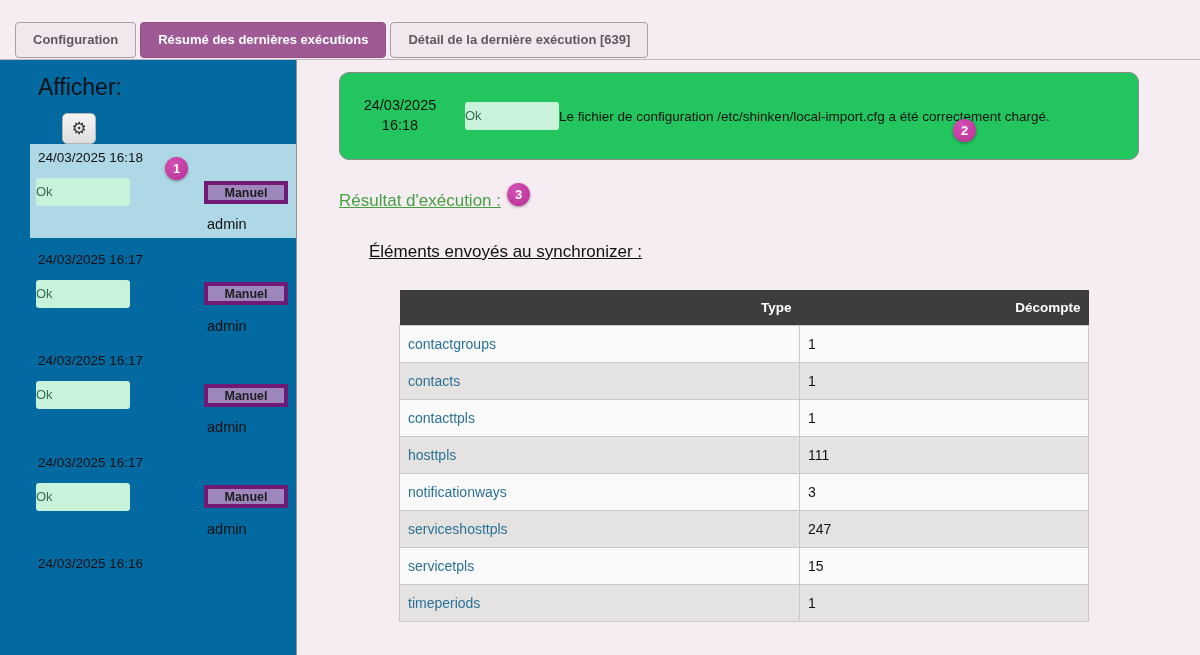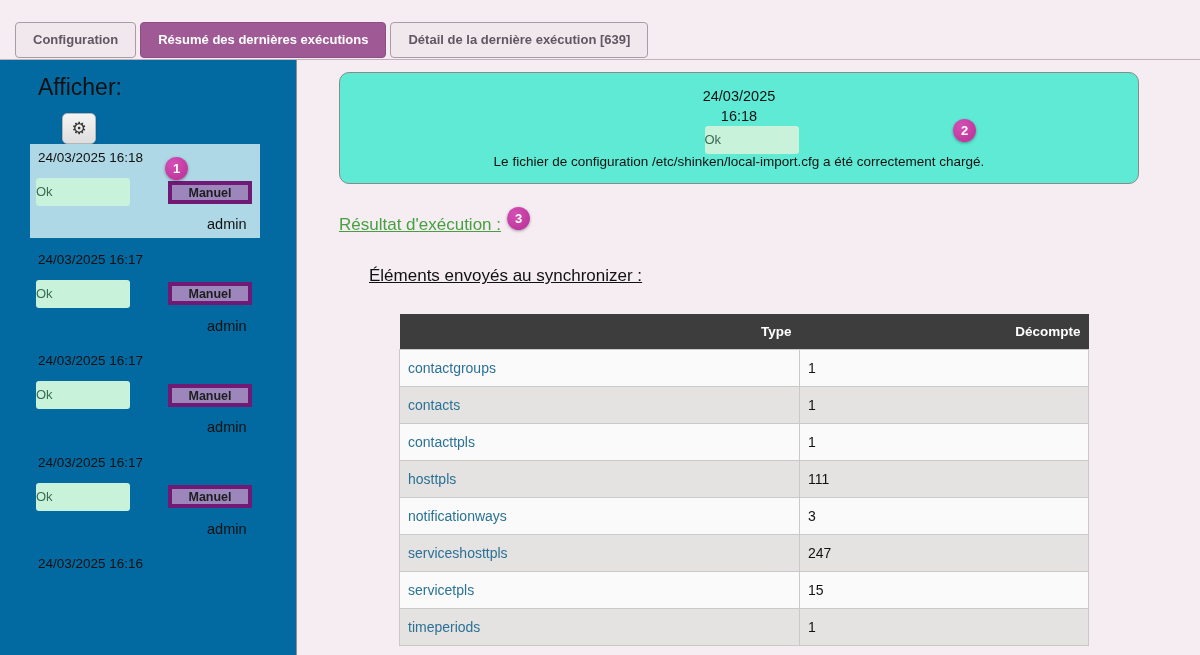--- a/index.html
+++ b/index.html
@@ -36,21 +36,21 @@
   .gear-btn{
     margin:12px 0 0 62px;width:34px;height:31px;
     background:linear-gradient(#f4f4f4,#dedede);
     border:1px solid #b5b5b5;border-radius:5px;
     box-shadow:0 1px 2px rgba(0,0,0,.18);cursor:pointer;
     font-size:17px;line-height:1;color:#333;padding:0;
   }
   .list-head{display:flex;align-items:center;margin:18px 0 16px 34px}
   .lh-exec{width:145px;font-size:19px;line-height:1.4}
   .lh-mode{font-size:19px;margin-left:19px}
-  .exec-item{position:relative;margin:0 0 8px 30px;width:230px;padding:6px 8px 6px 6px;cursor:pointer}
+  .exec-item{position:relative;margin:0 0 8px 30px;width:266px;padding:6px 8px 6px 6px;cursor:pointer}
   .exec-item.selected{background:var(--selected-item-bg)}
   .exec-date{font-size:13.5px;margin:0 0 13px 2px}
   .exec-row{display:flex;align-items:center;justify-content:space-between;margin-bottom:11px}
   .ok-badge{
     width:94px;height:28px;line-height:28px;
     background:var(--ok-badge-bg);color:#3a6b55;font-size:13px;border-radius:3px;flex:none;
   }
   .manuel-btn{
     width:84px;height:23px;background:var(--mode-button-bg);
     border:4px solid #701a75;border-radius:0;
@@ -62,22 +62,22 @@
     background:radial-gradient(circle at 35% 30%,#d44fb5,var(--marker) 70%);
     color:#fff;font-size:13px;font-weight:bold;
     display:inline-flex;align-items:center;justify-content:center;
     box-shadow:0 1px 3px rgba(0,0,0,.35);flex:none;
   }
   .item-marker{position:absolute;left:135px;top:13px}
   
   .main{flex:1;padding:12px 0 0 42px;position:relative}
   .summary-box{
     position:relative;width:800px;min-height:88px;
-    background:#5eead4;border:1px solid #8a8a8a;border-radius:10px;
-    display:flex;align-items:center;padding:14px 20px;flex-direction:column;
+    background:#22c55e;border:1px solid #8a8a8a;border-radius:10px;
+    display:flex;align-items:center;padding:14px 20px;
   }
   .sb-date{width:80px;text-align:center;font-size:14.5px;line-height:1.35;flex:none}
   .sb-date span{display:block}
   .sb-ok{margin-left:25px}
   .sb-msg{font-size:13.5px;flex:1}
   .sb-marker{position:absolute;left:613px;top:46px}
   .result-row{margin-top:26px;height:30px;display:flex;align-items:center}
   .result-link{color:var(--result-link);font-size:17px;text-decoration:underline;cursor:pointer}
   .result-marker{margin-left:6px;position:relative;top:-7px}
   .section-heading-wrap{margin:26px 0 0 30px}

